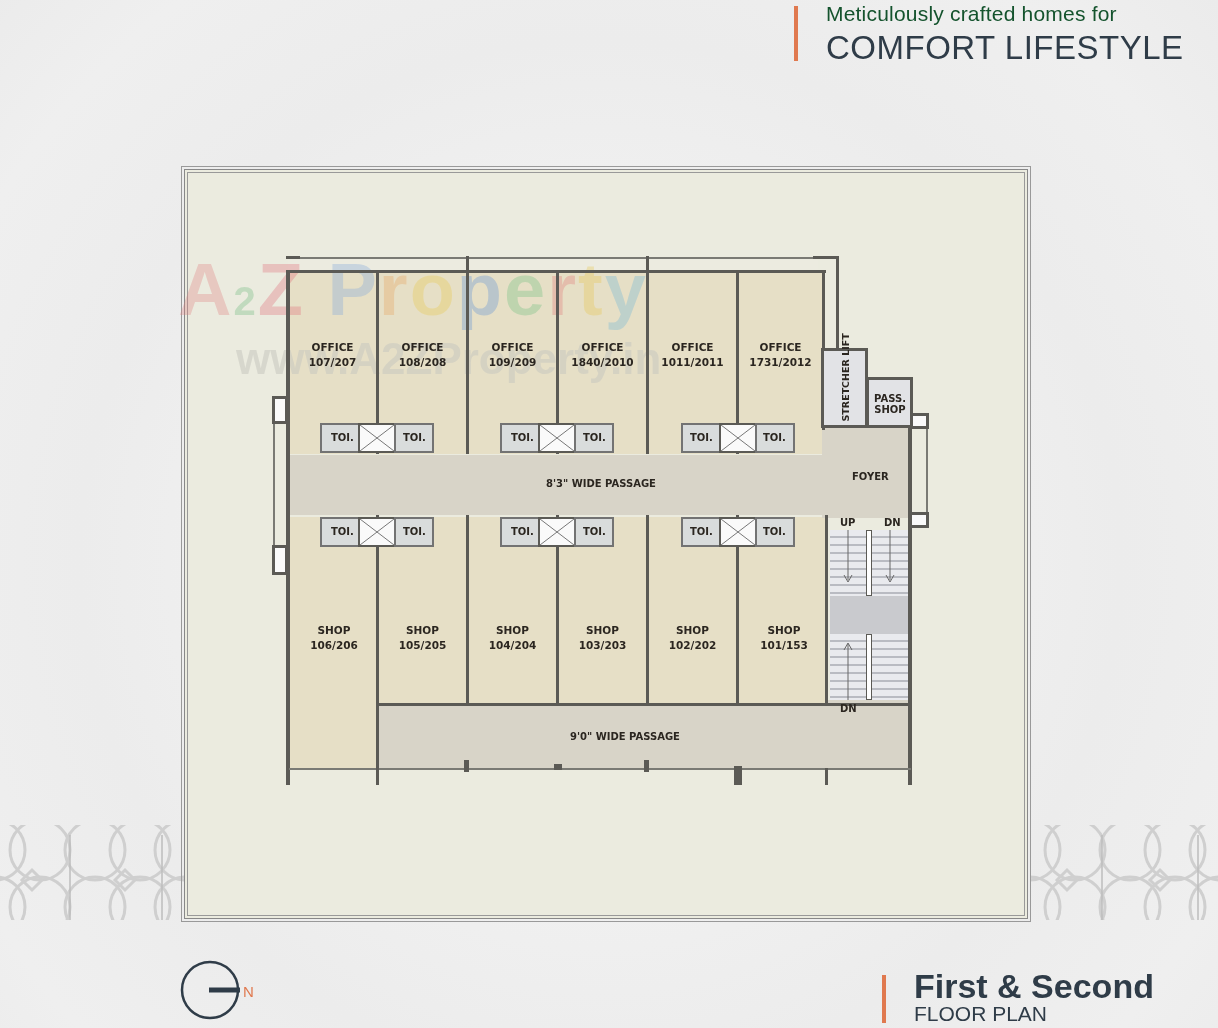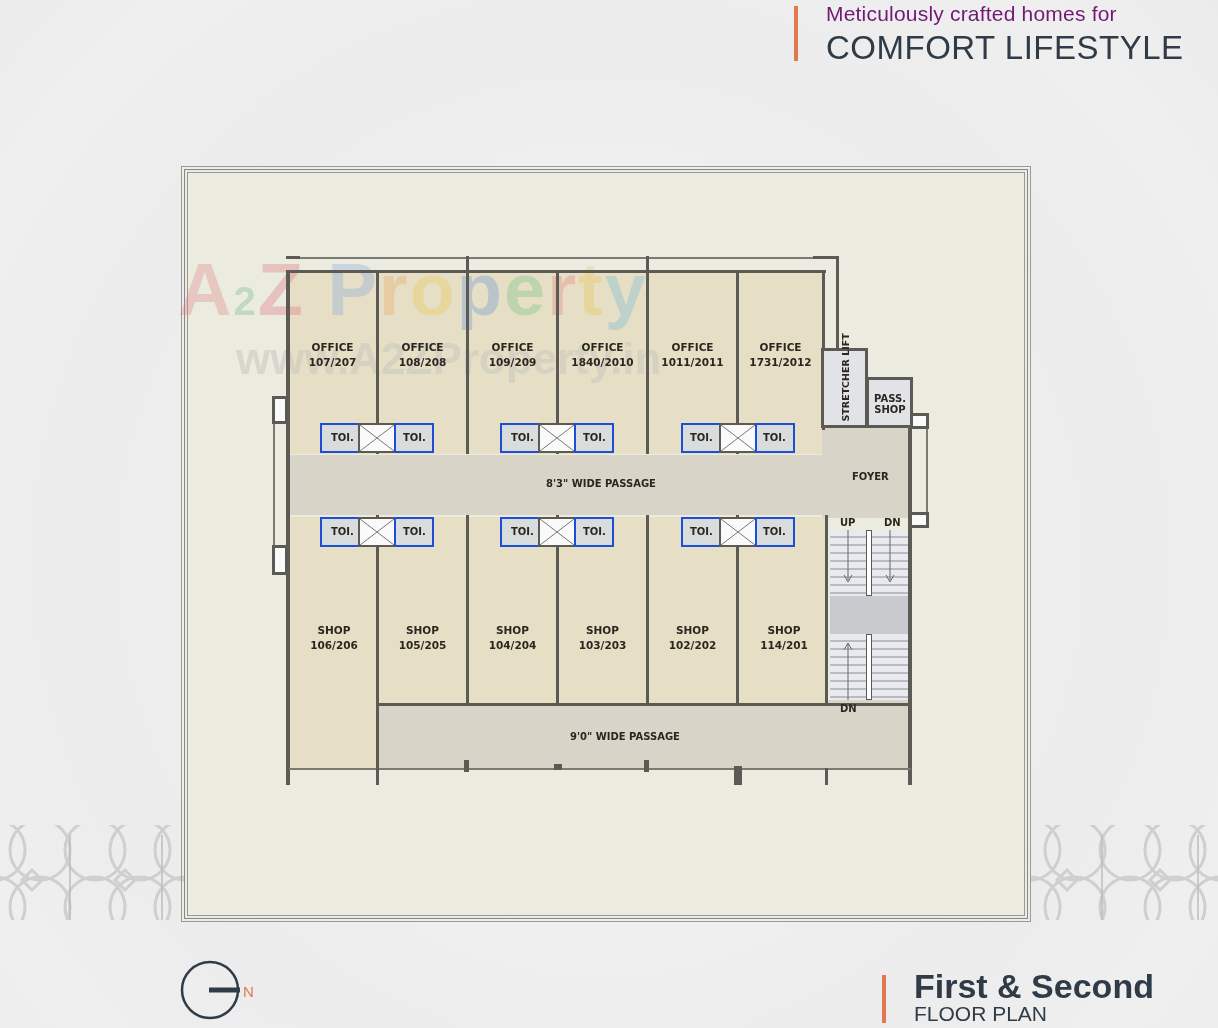--- a/index.html
+++ b/index.html
@@ -4,33 +4,33 @@
 <style>
   html, body { margin:0; padding:0; }
   body {
     width:1218px; height:1028px; position:relative; overflow:hidden;
     background: radial-gradient(circle at 600px 560px, #f5f5f5 0px, #f1f1f1 300px, #ececec 520px, #efefef 700px, #e9e9e9 900px);
     font-family: "Liberation Sans", sans-serif;
   }
   .abs { position:absolute; }
   .pattern { position:absolute; top:825px; height:95px; overflow:hidden; }
   .tagline-bar { position:absolute; left:794px; top:6px; width:4px; height:55px; background:#e0794f; }
-  .tagline-1 { position:absolute; left:826px; top:2px; font-size:21px; color:#701a75; letter-spacing:0.2px; white-space:nowrap; }
+  .tagline-1 { position:absolute; left:826px; top:2px; font-size:21px; color:#14532d; letter-spacing:0.2px; white-space:nowrap; }
   .tagline-2 { position:absolute; left:826px; top:29px; font-size:33px; color:#2f3c48; letter-spacing:0.5px; white-space:nowrap; }
   .site { position:absolute; left:184px; top:169px; width:844px; height:750px; background:#ebebdf; box-sizing:border-box;
     border:1px solid #888; outline:1px solid #999; outline-offset:2px; box-shadow: inset 0 0 0 2px #ebebdf, inset 0 0 0 3px #999; }
   .wm1 { position:absolute; left:178px; top:212px; font-size:74px; font-weight:bold; white-space:nowrap; opacity:0.32; letter-spacing:2px;margin-top:35px; }
   .wm2 { position:absolute; left:236px; top:334px; font-size:44px; font-weight:bold; white-space:nowrap; color:#c8c8c0; opacity:0.55; }
   .room { position:absolute; background:#e6dfc6; }
   .corr { position:absolute; background:#d8d4c8; }
   .wall { position:absolute; background:#5b5a55; }
   .wall-thin { position:absolute; background:#7a7a74; }
   .lbl { position:absolute; font-family:"DejaVu Sans", sans-serif; font-weight:bold; font-size:10.5px; color:#2b2620; text-align:center; line-height:15px; white-space:nowrap; }
   .lbl-sm { position:absolute; font-family:"DejaVu Sans", sans-serif; font-weight:bold; font-size:10px; color:#2b2620; white-space:nowrap; }
-  .toi { position:absolute; background:#d9dcdc; border:2px solid #1d4ed8; box-sizing:border-box; }
+  .toi { position:absolute; background:#d9dcdc; border:2px solid #737373; box-sizing:border-box; }
   .duct { position:absolute; background:#fafafa; border:2px solid #5b5a55; box-sizing:border-box; }
   .lift { position:absolute; background:#e2e3e6; border:3px solid #5b5a55; box-sizing:border-box; }
   .stair { position:absolute; background: repeating-linear-gradient(to bottom, #e9eaee 0px, #e9eaee 6px, #b9bbc2 6px, #b9bbc2 8px); }
   .landing { position:absolute; background:#c9cace; }
   .title-bar { position:absolute; left:882px; top:975px; width:4px; height:48px; background:#e0794f; }
   .title-1 { position:absolute; left:914px; top:967px; font-size:34px; font-weight:bold; color:#2f3c48; white-space:nowrap; }
   .title-2 { position:absolute; left:914px; top:1002px; font-size:21px; color:#2f3c48; white-space:nowrap; }
 </style>
 </head>
 <body>
@@ -191,21 +191,21 @@
 <div class="lbl" style="left:559px;top:623px;width:87px;">
     <div>SHOP</div>
     <div>103/203</div>
   </div>
 <div class="lbl" style="left:649px;top:623px;width:87px;">
     <div>SHOP</div>
     <div>102/202</div>
   </div>
 <div class="lbl" style="left:739px;top:623px;width:90px;">
     <div>SHOP</div>
-    <div>114/201</div>
+    <div>101/153</div>
   </div>
 
 <div class="toi" style="left:320px;top:423px;width:40px;height:30px;">
     <span class="lbl-sm" style="left:9px;top:7px;">TOI.</span>
   </div>
 <div class="duct" style="left:358px;top:423px;width:38px;height:30px;">
     <svg width="34" height="26" style="position:absolute;left:0;top:0;">
       <line x1="0" y1="0" x2="34" y2="26" stroke="#777" stroke-width="1"></line>
       <line x1="34" y1="0" x2="0" y2="26" stroke="#777" stroke-width="1"></line>
     </svg>

